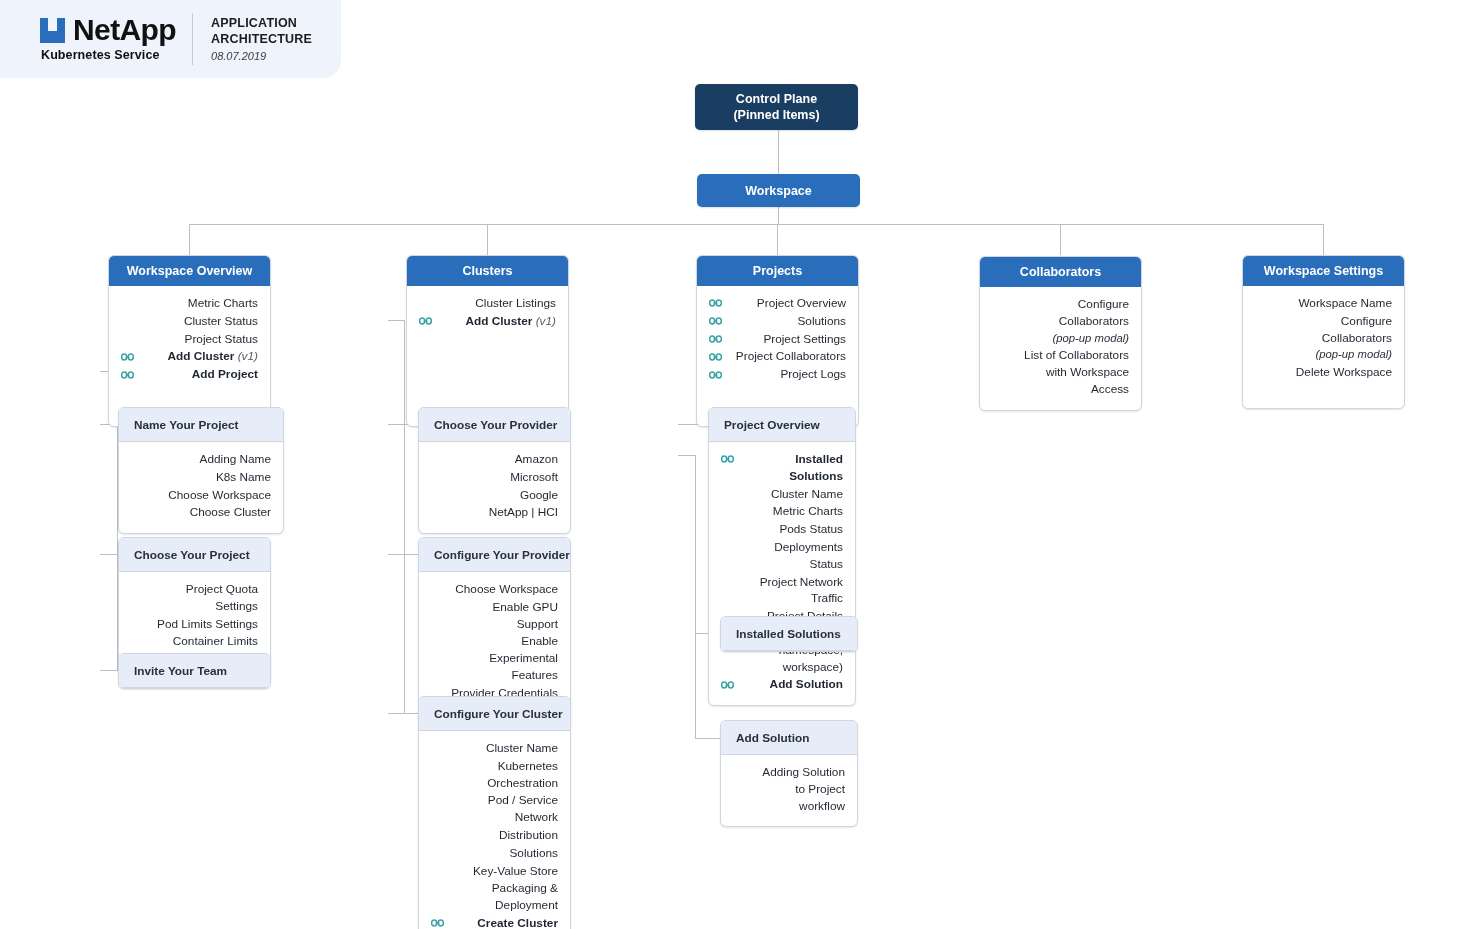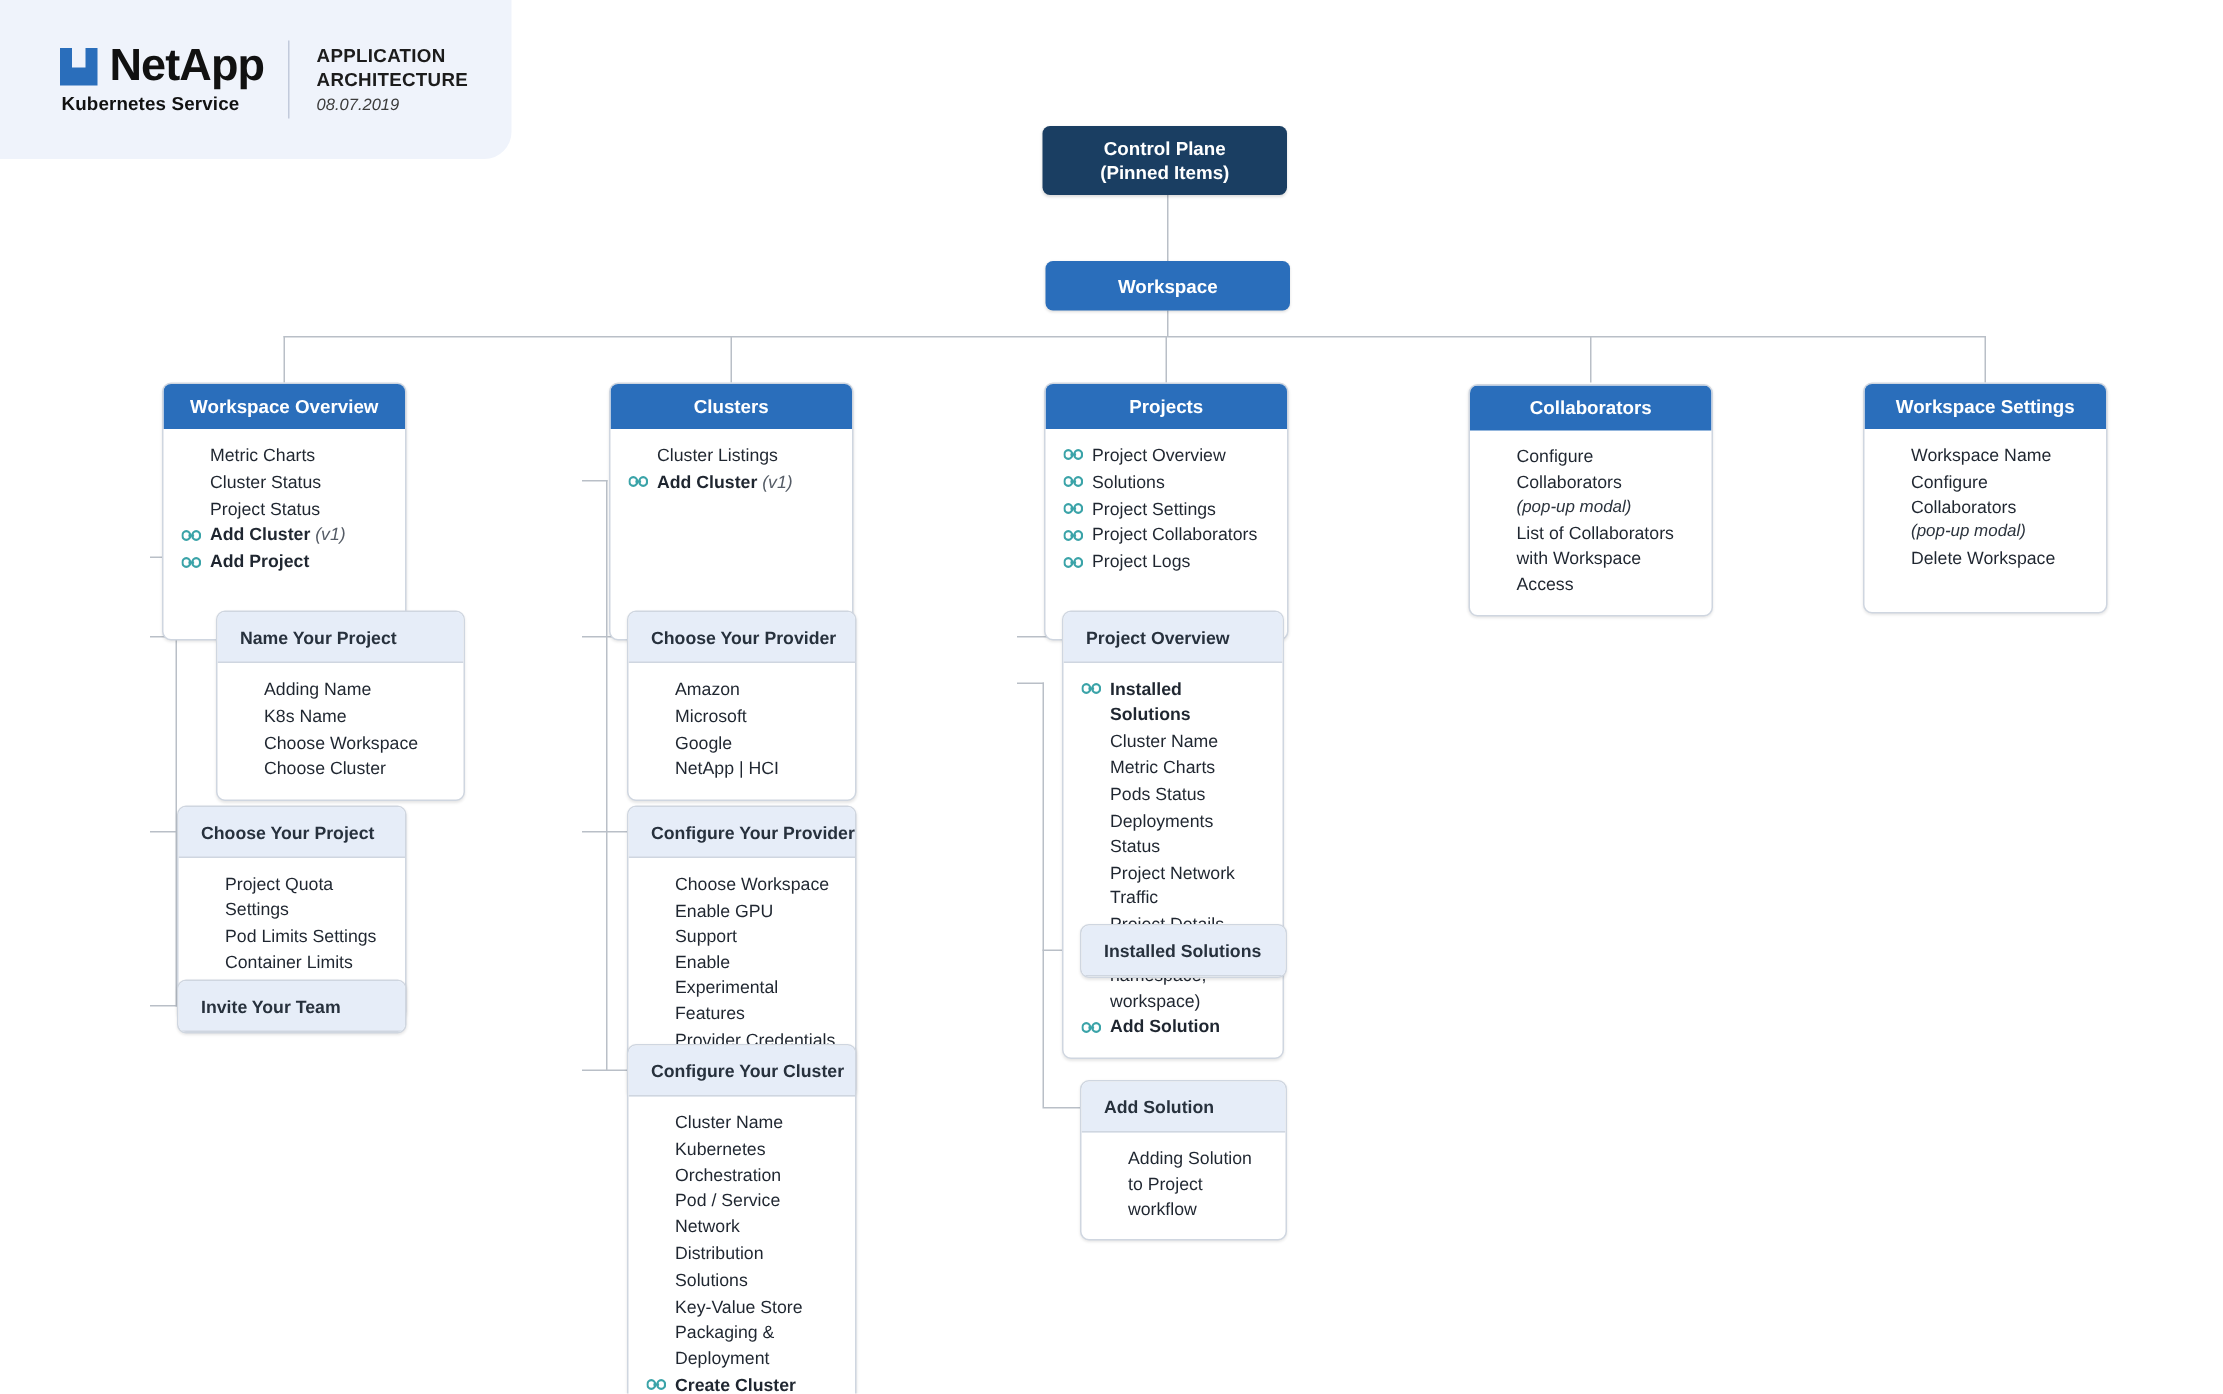--- a/index.html
+++ b/index.html
@@ -5,21 +5,21 @@
   html,body{margin:0;padding:0;}
   body{
     width:1482px;height:929px;position:relative;
     background:#ffffff;
     font-family:"Liberation Sans", sans-serif;
     -webkit-font-smoothing:antialiased;
     overflow:hidden;
   }
   
   #header-card{
-    position:absolute;left:0;top:0;width:341px;height:106px;
+    position:absolute;left:0;top:0;width:341px;height:78px;
     background:#eff3fb;border-bottom-right-radius:18px;
     display:flex;align-items:center;
   }
   #logo-block{display:flex;flex-direction:column;margin-left:40px;}
   #logo-row{display:flex;align-items:center;}
   #netapp-mark{
     width:25px;height:25px;background:#2a6ebb;position:relative;margin-right:8px;
   }
   #netapp-mark:after{
     content:"";position:absolute;left:8px;top:0;width:9px;height:13px;background:#eff3fb;
@@ -57,20 +57,21 @@
   }
   .card-head-light{
     background:#e6edf8;color:#27313d;font-size:11.8px;font-weight:bold;
     height:33px;display:flex;align-items:center;padding-left:15px;
     border-bottom:1px solid #cfd6e0;
   }
   .card-body{padding:9px 12px 11px 12px;}
   .row{
     font-size:11.8px;color:#1f2630;line-height:16.8px;display:flex;align-items:flex-start;
     margin-bottom:1px;
+    text-align:right;
   }
   .row .txt{flex:1;}
   .row.bold .txt{font-weight:bold;}
   .row .sub{display:block;font-style:italic;font-size:11.3px;color:#2b333d;font-weight:normal;}
   .vnote{font-style:italic;color:#555c66;font-weight:normal;}
   .link-ic{
     width:13px;min-width:13px;height:16.8px;margin-right:6px;display:inline-flex;
     align-items:center;justify-content:center;
   }
   .link-ic svg{display:block;}
@@ -273,21 +274,21 @@
         <div class="row">
           <span class="link-ic"></span>
           <span class="txt">Configure Collaborators<span class="sub">(pop-up modal)</span></span>
         </div>
         <div class="row">
           <span class="link-ic"></span>
           <span class="txt">Delete Workspace</span>
         </div>
       </div>
     </div>
-    <div class="node card" style="left: 118px; top: 407px; width: 166px; margin-left: 26px;">
+    <div class="node card" style="left: 118px; top: 407px; width: 166px;">
       <div class="card-head-light">Name Your Project</div>
       <div class="card-body">
         <div class="row">
           <span class="link-ic"></span>
           <span class="txt">Adding Name</span>
         </div>
         <div class="row">
           <span class="link-ic"></span>
           <span class="txt">K8s Name</span>
         </div>

